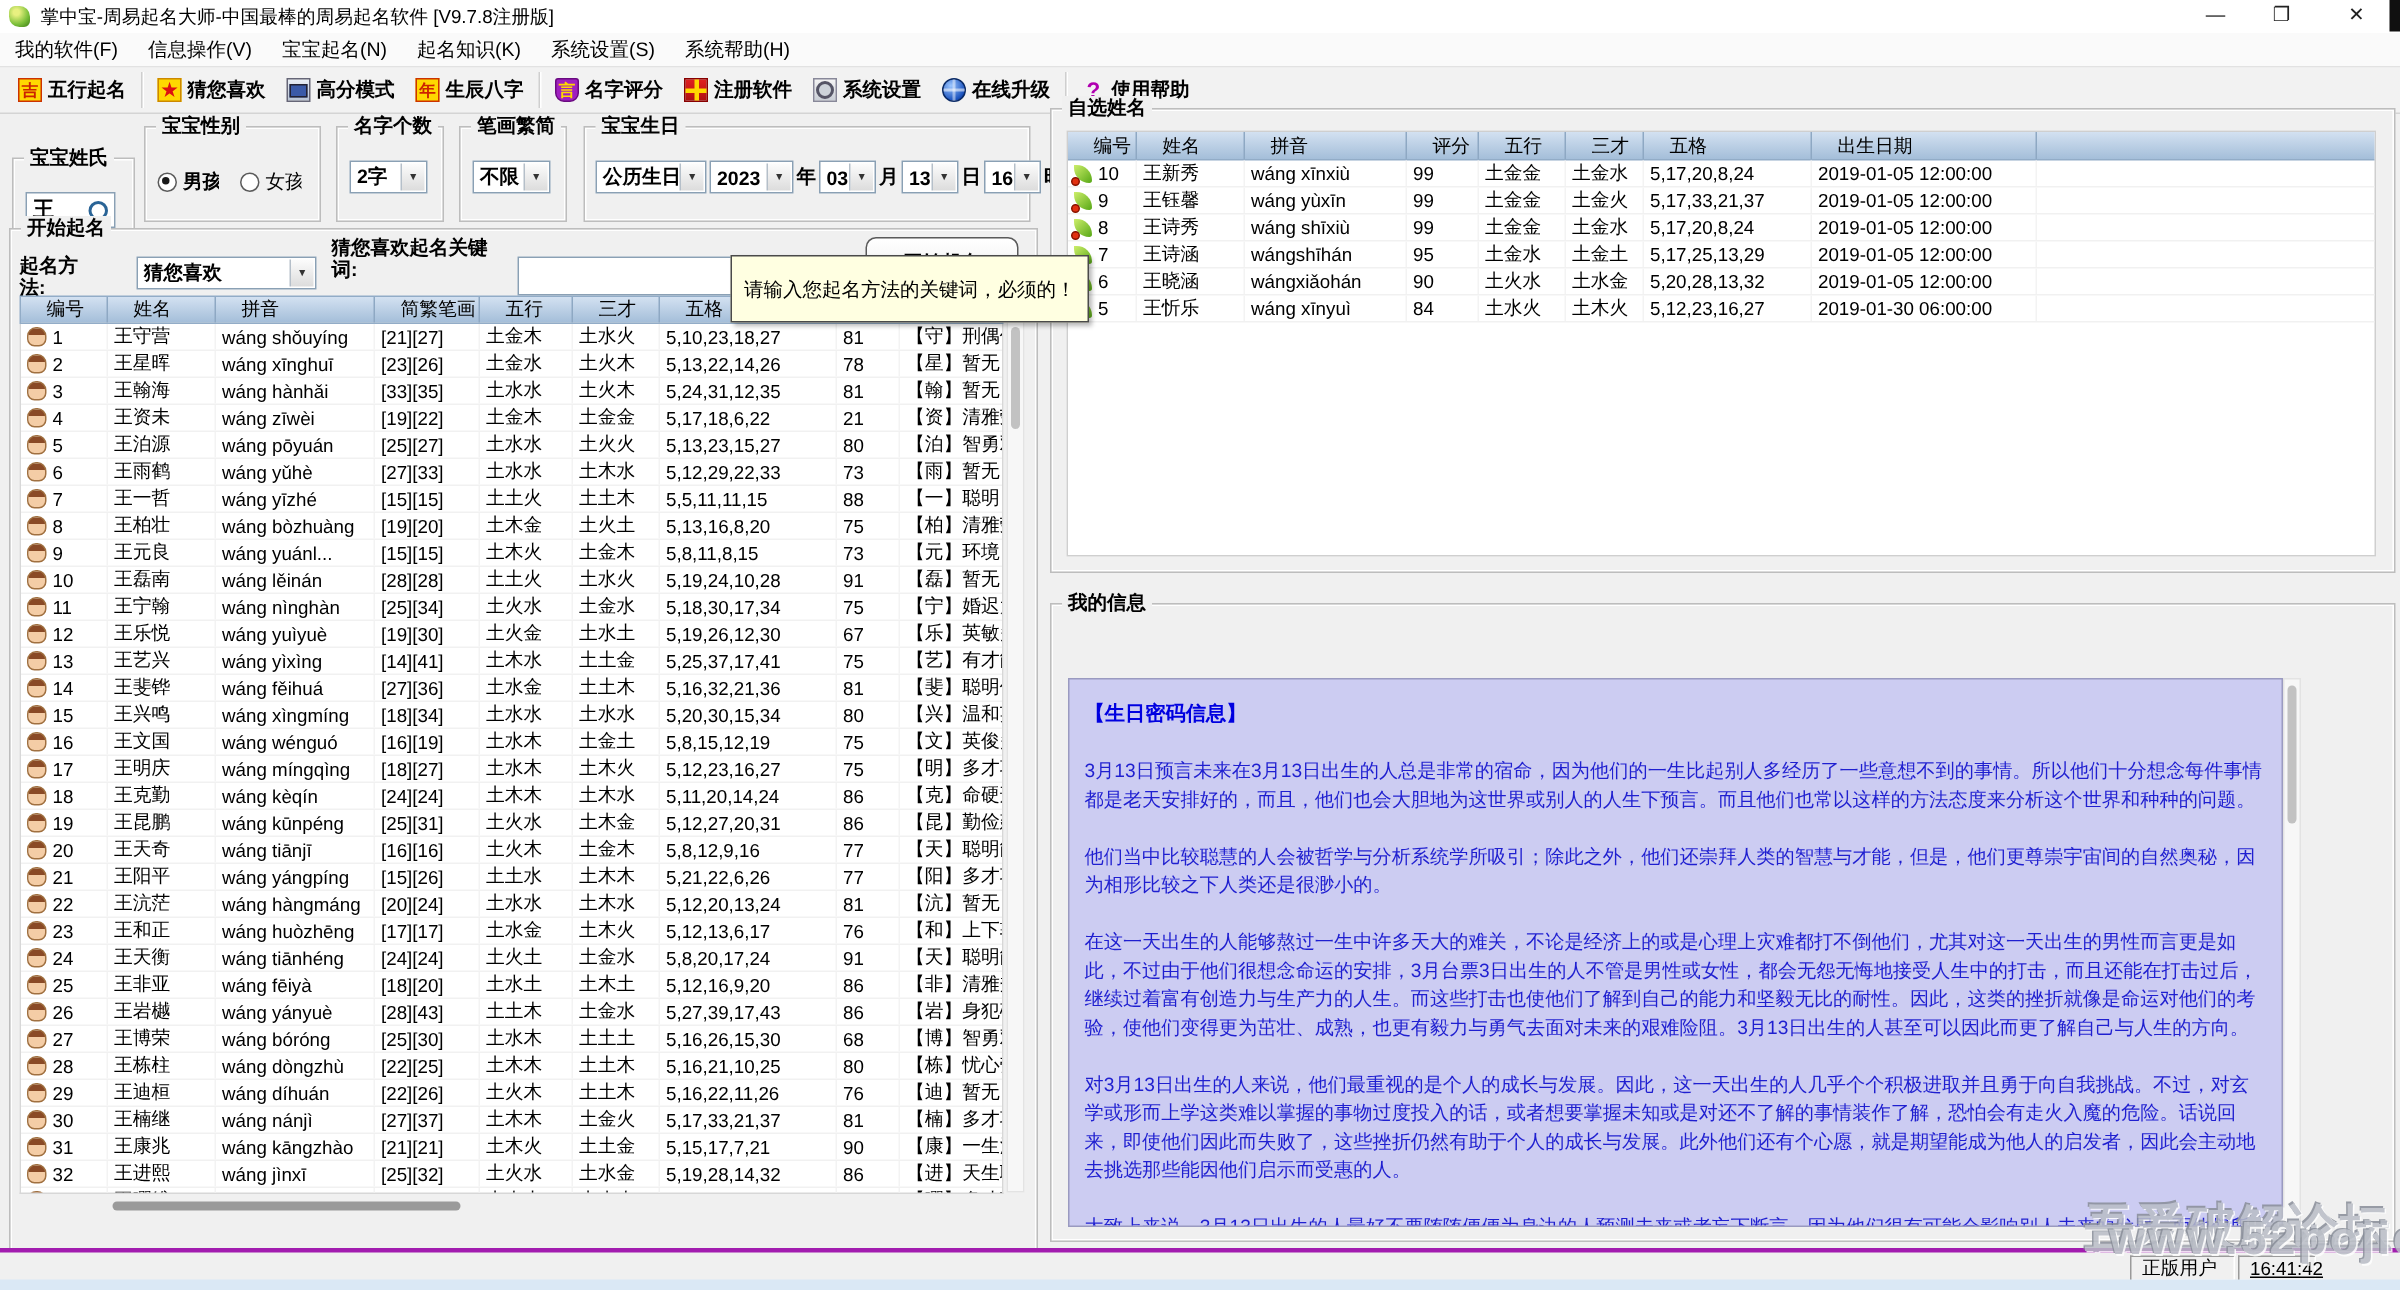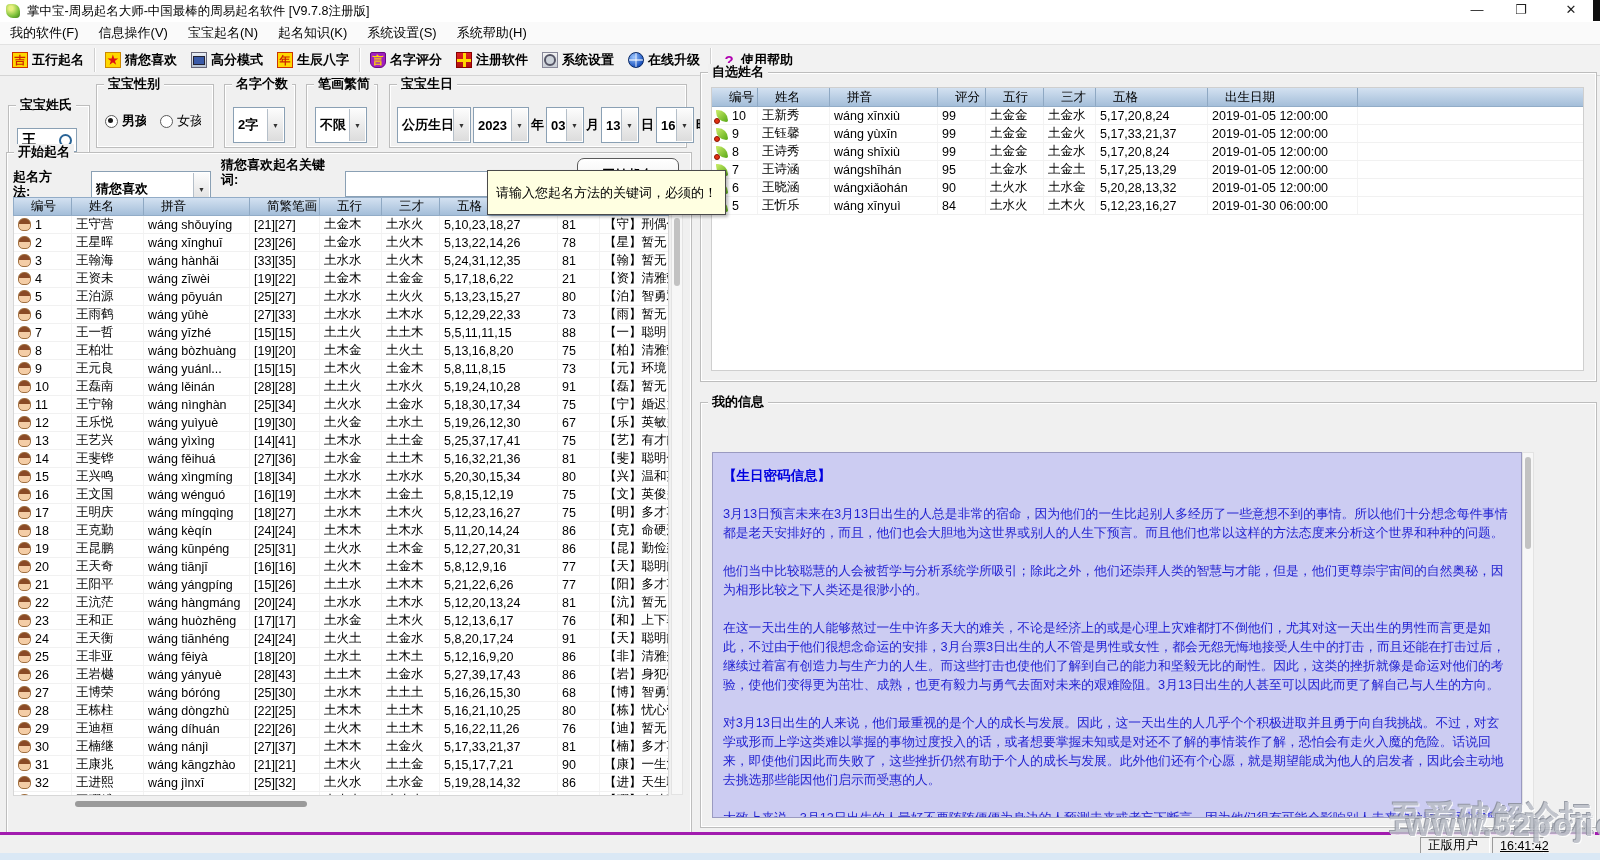--- a/index.html
+++ b/index.html
@@ -47,21 +47,21 @@
   .tbi-help{color:#b000b0;font-size:15px;}
   .tbi-help::before{content:"?";}
 
   
   .groupbox{position:absolute;border:1px solid #bdbdbd;background:#f0f0f0;
             box-shadow:inset 1px 1px 0 #fff, inset -1px -1px 0 #fff;}
   .legend{position:absolute;top:-9px;left:7px;background:#f0f0f0;padding:0 4px;
           font-size:13px;font-weight:bold;line-height:16px;}
 
   
-  .combo{position:relative;background:#fff;border:1px solid #8aa0b4;height:36px;box-sizing:border-box;
+  .combo{position:relative;background:#fff;border:1px solid #8aa0b4;height:22px;box-sizing:border-box;
          display:flex;align-items:center;font-size:13px;font-weight:bold;padding:0 17px 0 4px;overflow:hidden;white-space:nowrap;}
   .combo .arrow{position:absolute;right:1px;top:1px;bottom:1px;width:15px;
                 background:linear-gradient(#fcfcfc,#dcdcdc);border-left:1px solid #b5bfc9;
                 display:flex;align-items:center;justify-content:center;font-size:7px;color:#333;}
   .sunken{background:#fff;border:1px solid #8aa0b4;box-sizing:border-box;}
   .radio{width:11px;height:11px;border-radius:50%;border:1px solid #5a5a5a;background:#fff;
          position:relative;flex:none;}
   .radio.on::after{content:"";position:absolute;left:2px;top:2px;width:5px;height:5px;border-radius:50%;background:#1a1a1a;}
   .mag{width:9px;height:9px;border:2px solid #2a6496;border-radius:50%;position:relative;flex:none;}
   .mag::after{content:"";position:absolute;left:8px;top:8px;width:2px;height:5px;background:#2a6496;transform:rotate(-45deg);}

